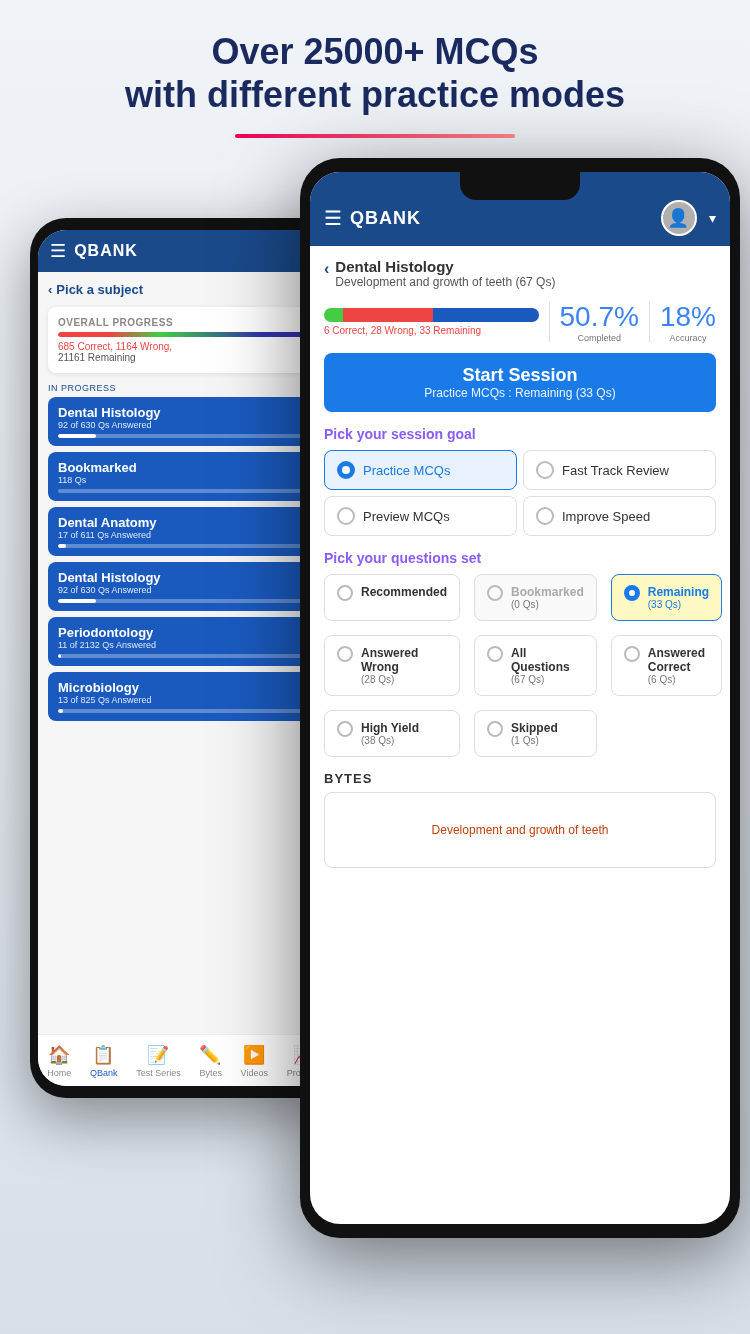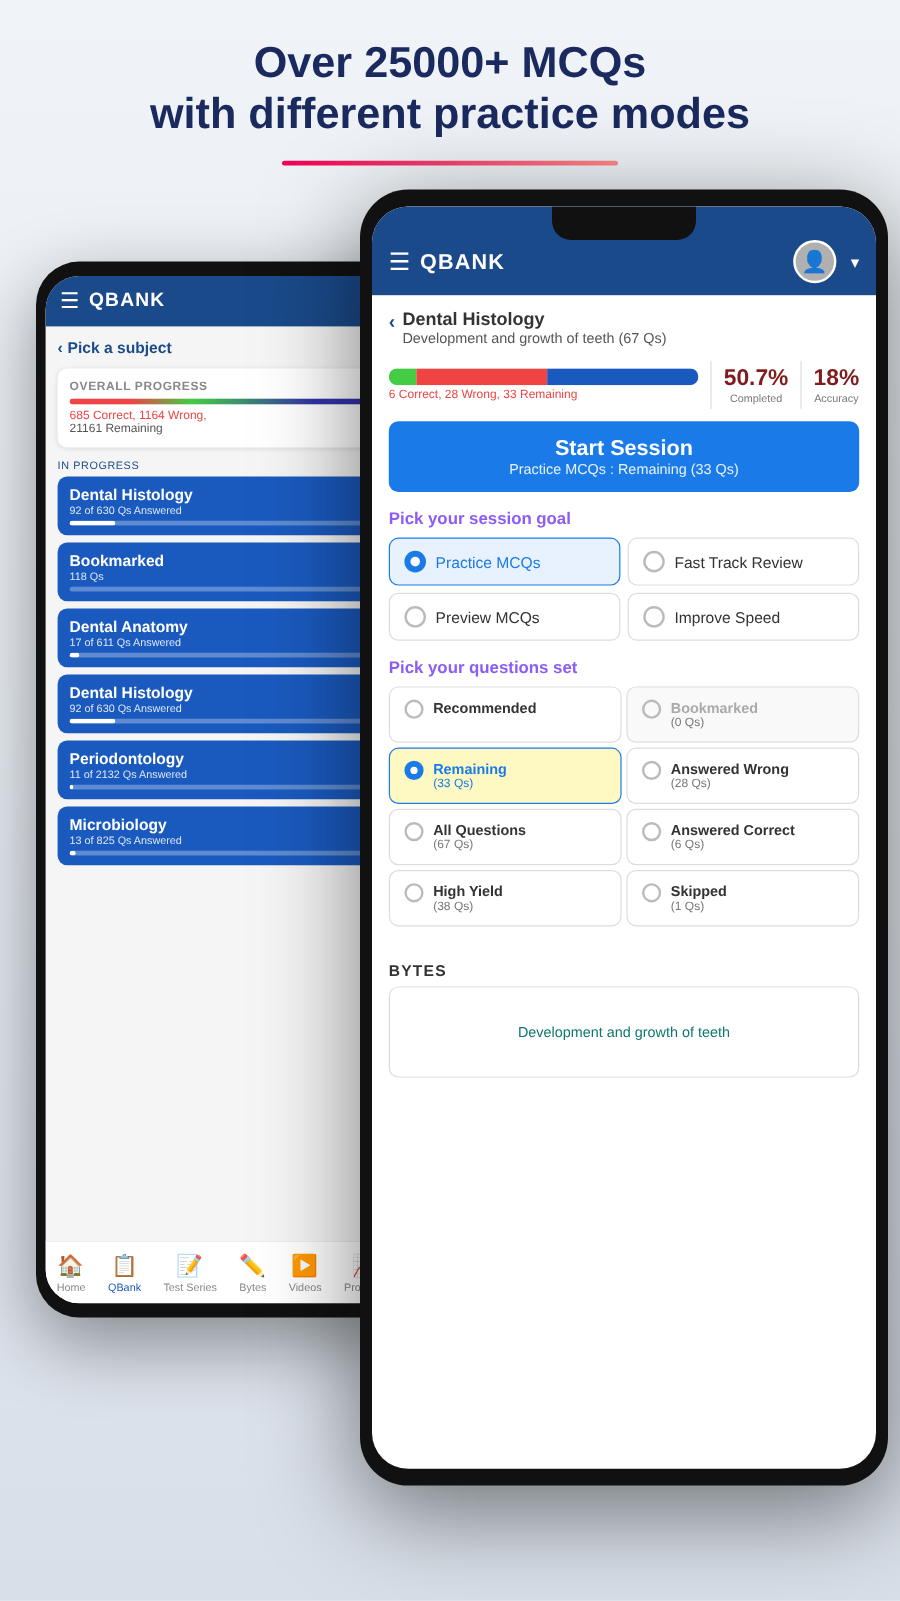--- a/index.html
+++ b/index.html
@@ -184,21 +184,21 @@
 
     .progress-section { display: flex; align-items: center; gap: 10px; margin-bottom: 10px; }
     .progress-bar-area { flex: 1; }
     .prog-bar { height: 14px; background: #eee; border-radius: 7px; overflow: hidden; display: flex; }
     .prog-green { background: #4c4; height: 100%; }
     .prog-red { background: #e44; height: 100%; }
     .prog-blue { background: #1a5abf; height: 100%; }
     .prog-stats-text { font-size: 10px; color: #555; margin-top: 3px; }
     .prog-stats-text span { color: #e44; }
     .stat-box { text-align: center; }
-    .stat-num { font-size: 19px; font-weight: bold; color: #7f1d1d; }
+    .stat-num { font-size: 28px; font-weight: normal; color: #3b82f6; }
     .stat-label { font-size: 9px; color: #777; }
     .stat-divider { width: 1px; height: 40px; background: #ddd; }
 
     .start-btn {
       background: #1a7be8;
       border-radius: 8px;
       padding: 12px;
       text-align: center;
       color: white;
       margin-bottom: 14px;
@@ -218,36 +218,36 @@
     .option-item.selected { border-color: #1a7be8; background: #e8f2ff; color: #1a7be8; }
     .radio-circle {
       width: 18px; height: 18px; border-radius: 50%;
       border: 2px solid #bbb; flex-shrink: 0;
       display: flex; align-items: center; justify-content: center;
     }
     .radio-circle.checked { border-color: #1a7be8; background: #1a7be8; }
     .radio-dot { width: 8px; height: 8px; border-radius: 50%; background: white; }
     .radio-circle.unchecked-gray { border-color: #bbb; }
 
-    .questions-grid { display: grid; grid-template-columns: 1fr 1fr; gap: 4px; margin-bottom: 29px; }
+    .questions-grid { display: grid; grid-template-columns: 1fr 1fr 1fr; gap: 14px; margin-bottom: 14px; }
     .q-option {
       border: 1px solid #ddd; border-radius: 8px; padding: 10px 12px;
       background: white;
       font-size: 12px; color: #333;
     }
     .q-option.selected-blue { border-color: #1a7be8; background: #fef9c3; color: #1a7be8; }
     .q-option.disabled-gray { background: #f9f9f9; color: #aaa; }
     .q-option-row { display: flex; align-items: flex-start; gap: 8px; }
     .q-label { font-weight: 600; }
     .q-sub { font-size: 10px; color: #777; }
     .q-sub.blue { color: #1a7be8; }
 
     .bytes-section { margin-top: 4px; }
     .bytes-label { font-size: 13px; font-weight: bold; color: #333; margin-bottom: 6px; letter-spacing: 1px; }
-    .bytes-box { border: 1px solid #ddd; border-radius: 8px; padding: 30px 12px; text-align: center; color: #0f766e; font-size: 12px; }
+    .bytes-box { border: 1px solid #ddd; border-radius: 8px; padding: 30px 12px; text-align: center; color: #c2410c; font-size: 12px; }
   </style>
 </head>
 <body>
 
 <div class="header-text">
   <h1>
     <span>Over 25000+ MCQs</span><br>
     <span>with different practice modes</span>
   </h1>
 </div>

